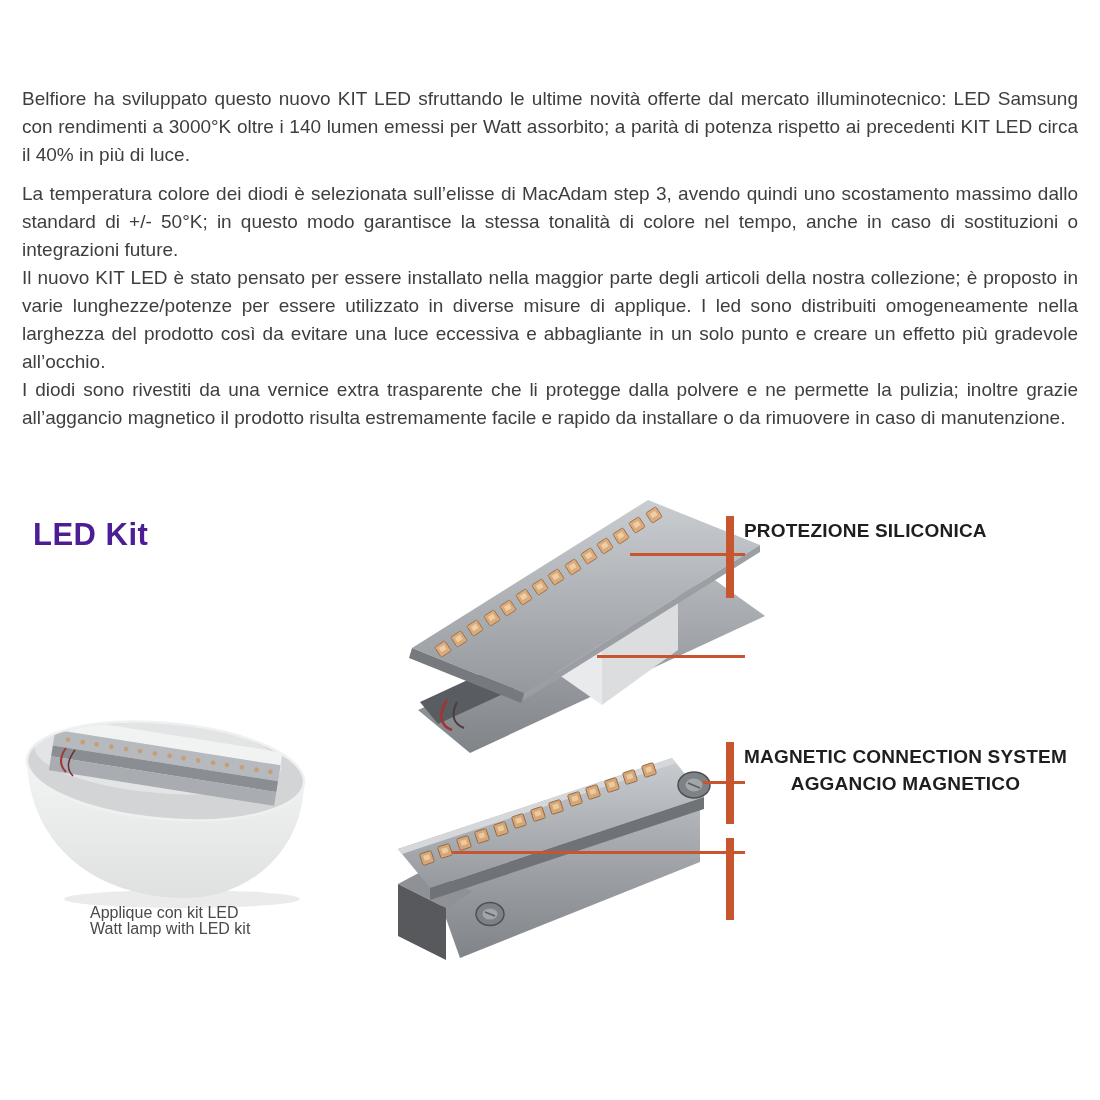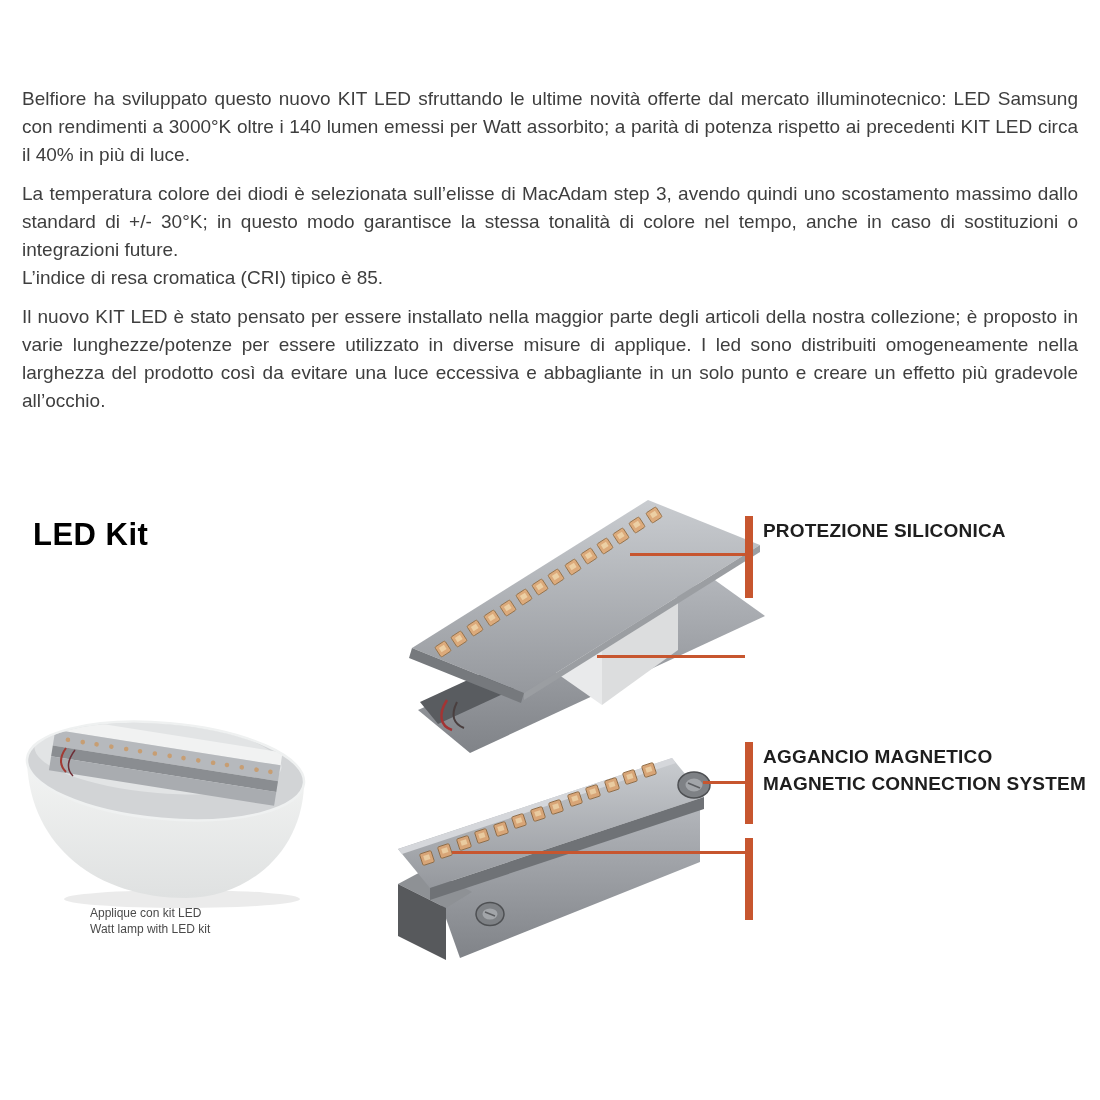--- a/index.html
+++ b/index.html
@@ -10,48 +10,48 @@
   
   .intro{
     position:absolute;left:22px;top:85px;width:1056px;
     font-size:19px;line-height:28px;color:#3e3e3e;text-align:justify;
   }
   .intro p{margin:0;}
   .intro p.gap{margin-bottom:11px;}
   
   .section-title{
     position:absolute;left:33px;top:517px;
-    font-size:31px;font-weight:bold;color:#000000;letter-spacing:.5px;
-  }
-  
-  .callout{position:absolute;left:745px;display:flex;}
+    font-size:31px;font-weight:bold;color:#4c1d95;letter-spacing:.5px;
+  }
+  
+  .callout{position:absolute;left:726px;display:flex;text-align:center;}
   .callout .bar{width:8px;height:82px;background:var(--accent,#c7562f);flex:0 0 8px;}
   .callout .lines{margin-left:10px;padding-top:1px;}
   .callout .lines div{
     font-size:19px;line-height:27px;font-weight:bold;color:#1e1e1e;
     white-space:nowrap;letter-spacing:.2px;
   }
   .connector{position:absolute;height:3px;background:var(--accent,#c7562f);}
   
   .figure-caption{
     position:absolute;left:90px;top:905px;
-    font-size:12px;line-height:16px;color:#4a4a4a;
+    font-size:16px;line-height:16px;color:#4a4a4a;
   }
   .illustration{position:absolute;left:0;top:480px;}
 </style>
 </head>
 <body>
 
 <div class="page">
 
   <div class="intro">
     <p class="gap">Belfiore ha sviluppato questo nuovo KIT LED sfruttando le ultime novità offerte dal mercato illuminotecnico: LED Samsung con rendimenti a 3000°K oltre i 140 lumen emessi per Watt assorbito; a parità di potenza rispetto ai precedenti KIT LED circa il 40% in più di luce.</p>
-    <p>La temperatura colore dei diodi è selezionata sull’elisse di MacAdam step 3, avendo quindi uno scostamento massimo dallo standard di +/- 30°K; in questo modo garantisce la stessa tonalità di colore nel tempo, anche in caso di sostituzioni o integrazioni future.</p>
-    <p class="gap">L’indice di resa cromatica (CRI) tipico è 85.</p>
+    <p>La temperatura colore dei diodi è selezionata sull’elisse di MacAdam step 3, avendo quindi uno scostamento massimo dallo standard di +/- 50°K; in questo modo garantisce la stessa tonalità di colore nel tempo, anche in caso di sostituzioni o integrazioni future.</p>
     <p>Il nuovo KIT LED è stato pensato per essere installato nella maggior parte degli articoli della nostra collezione; è proposto in varie lunghezze/potenze per essere utilizzato in diverse misure di applique. I led sono distribuiti omogeneamente nella larghezza del prodotto così da evitare una luce eccessiva e abbagliante in un solo punto e creare un effetto più gradevole all’occhio.</p>
+    <p>I diodi sono rivestiti da una vernice extra trasparente che li protegge dalla polvere e ne permette la pulizia; inoltre grazie all’aggancio magnetico il prodotto risulta estremamente facile e rapido da installare o da rimuovere in caso di manutenzione.</p>
   </div>
 
   <div class="section-title">LED Kit</div>
 
   <svg class="illustration" width="780" height="520" viewBox="0 480 780 520" xmlns="http://www.w3.org/2000/svg">
     <defs>
       <linearGradient id="gPlate1" x1="0" y1="0" x2="0" y2="1">
         <stop offset="0" stop-color="#c9ccd0"></stop>
           <stop offset="1" stop-color="#95989d"></stop>
       </linearGradient>
@@ -189,22 +189,22 @@
     <div class="bar"></div>
     <div class="lines">
       <div>PROTEZIONE SILICONICA</div>
     </div>
   </div>
 
 
   <div class="callout" style="top:742px;">
     <div class="bar"></div>
     <div class="lines">
+      <div>MAGNETIC CONNECTION SYSTEM</div>
       <div>AGGANCIO MAGNETICO</div>
-      <div>MAGNETIC CONNECTION SYSTEM</div>
     </div>
   </div>
 
   <div class="callout" style="top:838px;">
     <div class="bar"></div>
   </div>
 
   <div class="figure-caption">
     <div>Applique con kit LED</div>
     <div>Watt lamp with LED kit</div>

